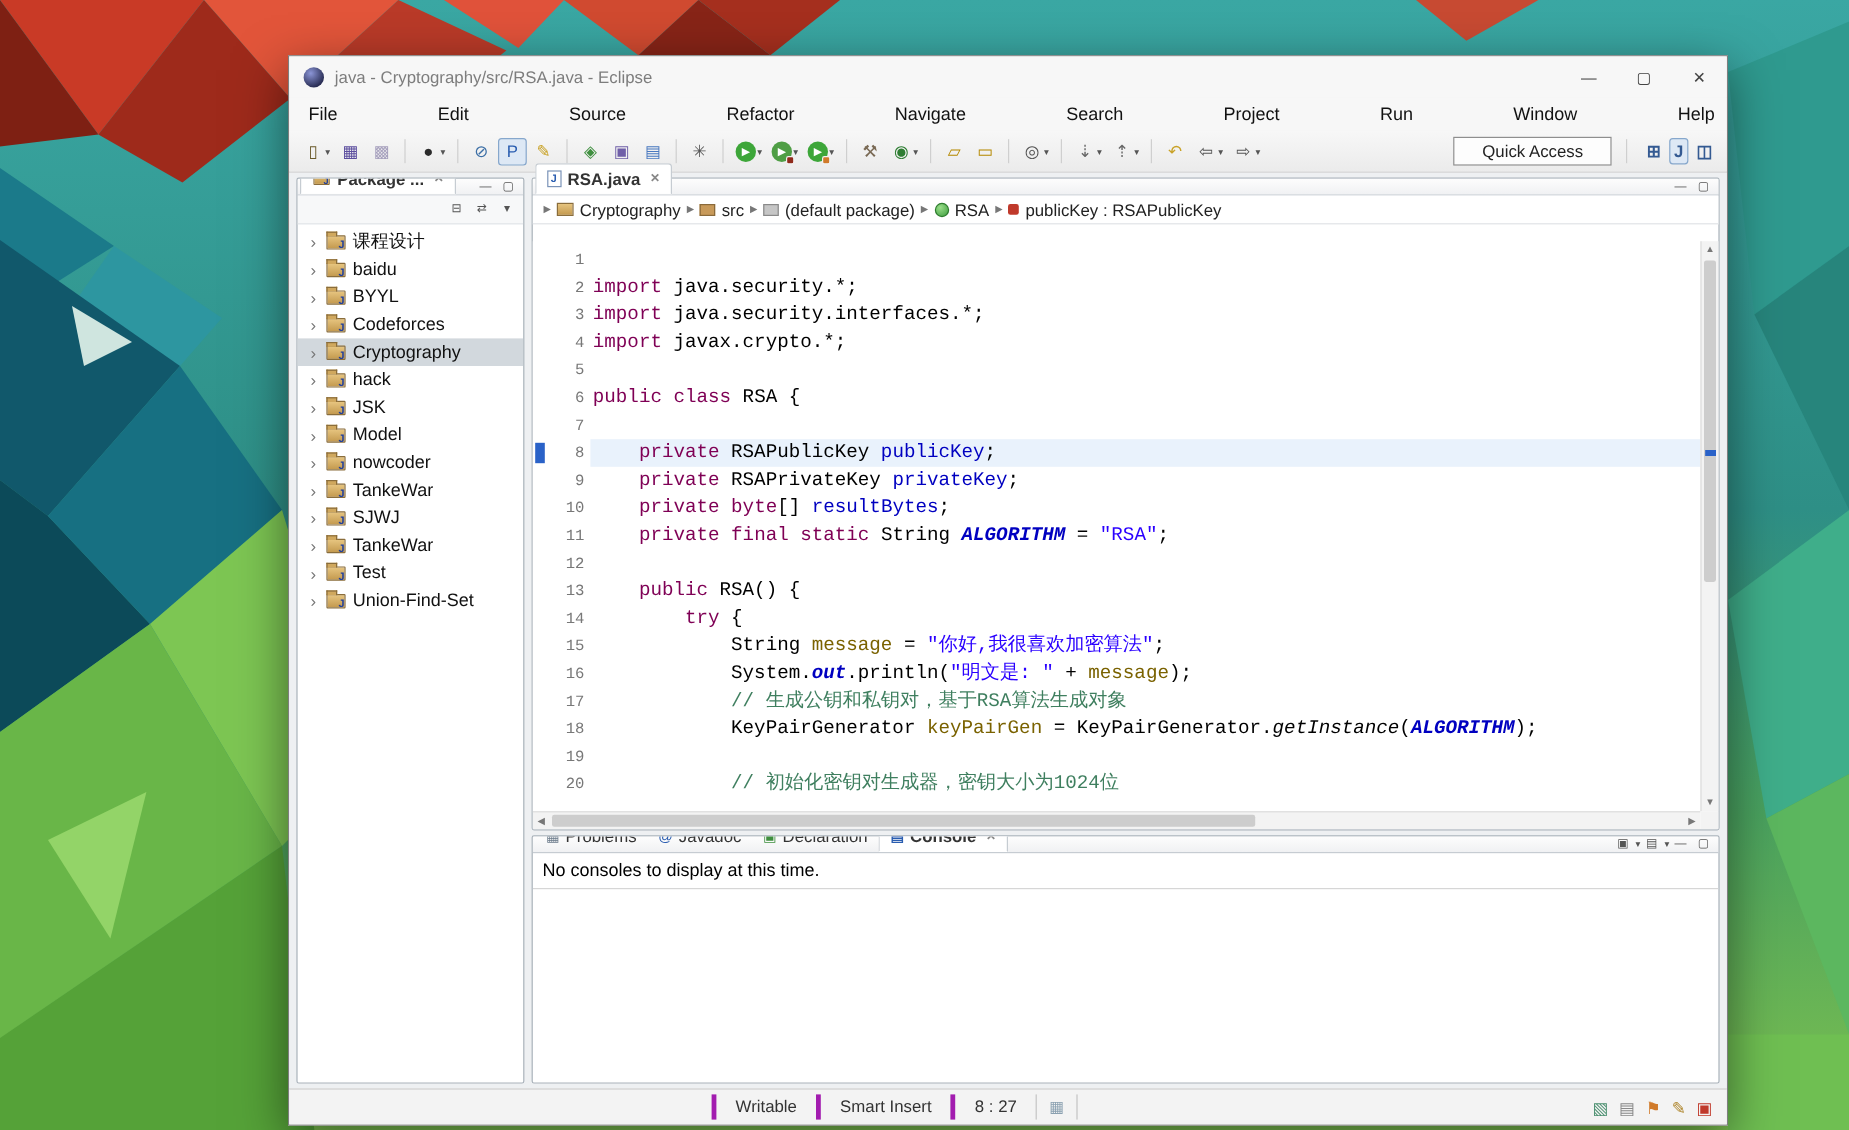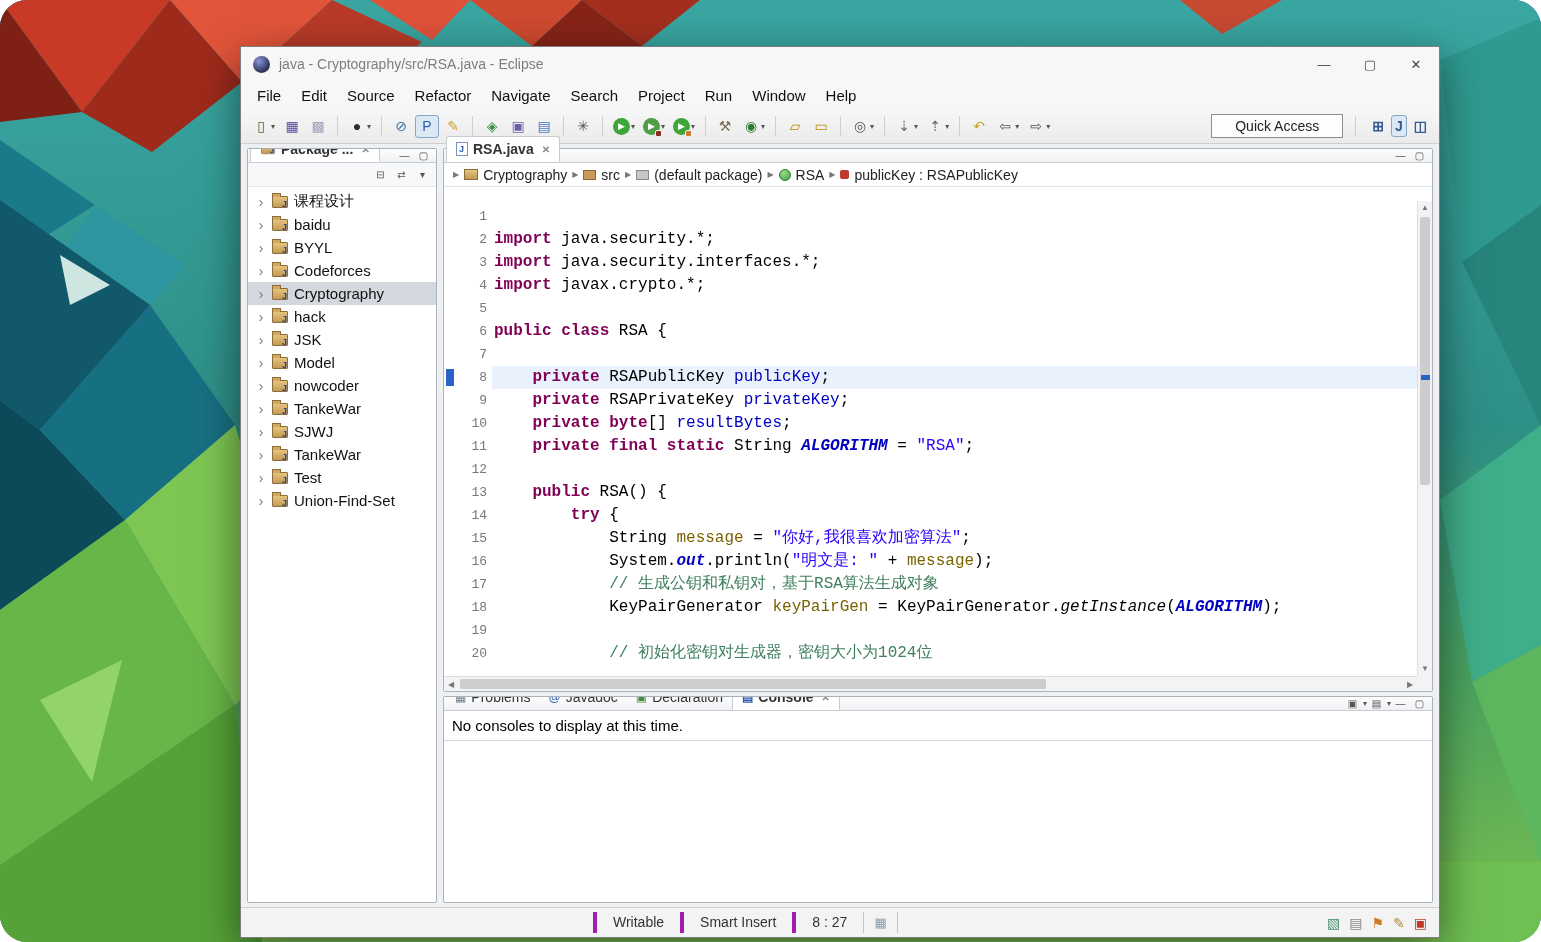--- a/index.html
+++ b/index.html
@@ -1,33 +1,33 @@
 <!DOCTYPE html>
 <html style="--keyword: #7f0055; --string: #2a00ff; --comment: #3f7f5f; --field: #0000c0; --local: #7a6200; --line_highlight: #e9f2fc;"><head>
 <meta charset="utf-8">
 <style>
   * { margin:0; padding:0; box-sizing:border-box; }
   html,body { width:1541px; height:942px; overflow:hidden; font-family:"Liberation Sans",sans-serif; }
-  .desktop { position:relative; width:1541px; height:942px; overflow:hidden; background:#1d4ed8;border-radius:27px; }
+  .desktop { position:relative; width:1541px; height:942px; overflow:hidden; background:#1d4ed8; }
   .wallpaper { position:absolute; inset:0; }
 
   
   .window { position:absolute; left:240px; top:46px; width:1200px; height:892px;
             background:#f2f2f2; border:1px solid #7e7e7e; box-shadow:0 12px 40px rgba(0,0,0,.5);
             font-family:"Liberation Sans",sans-serif; }
   .titlebar { position:absolute; top:0; left:0; right:0; height:34px; background:#f7f7f7;
               display:flex; align-items:center; padding-left:12px; }
   .app-icon { width:17px; height:17px; border-radius:50%;
               background:radial-gradient(circle at 35% 30%, #8b95d6, #2a2e55 72%); }
   .title-text { color:#7d7d7d; font-size:14px; margin-left:9px; }
   .win-controls { margin-left:auto; display:flex; height:100%; }
   .win-btn { width:46px; display:flex; align-items:center; justify-content:center; font-size:13px; color:#444; cursor:pointer; }
 
   .menubar { position:absolute; top:34px; left:0; right:0; height:28px; background:#f7f7f7;
-             display:flex; align-items:center; padding-left:6px; }
+             display:flex; align-items:center; padding-left:6px;justify-content:space-between; }
   .menu-item { padding:3px 10px; font-size:15px; color:#111; cursor:pointer; }
 
   .toolbar { position:absolute; top:62px; left:0; right:0; height:35px;
              background:linear-gradient(#f7f7f7,#ebebeb); border-bottom:1px solid #cfcfcf;
              display:flex; align-items:center; padding:0 8px; }
   .tb-buttons { display:flex; align-items:center; gap:2px; }
   .tb-sep { width:1px; height:20px; background:#cfcfcf; margin:0 5px; }
   .tb-btn { display:flex; align-items:center; padding:2px; border:1px solid transparent; border-radius:3px; cursor:pointer; }
   .tb-btn.pressed { background:#dde8f5; border-color:#86a7cc; }
   .tb-glyph { position:relative; font-size:14px; line-height:17px; width:18px; text-align:center; }
@@ -93,21 +93,21 @@
   .ruler { position:absolute; left:0; top:0; bottom:0; width:14px; background:#fff; }
   .current-line-marker { position:absolute; left:2px; width:8px; height:17px; background:#2a62c8; }
   .gutter { position:absolute; left:14px; top:0; bottom:0; width:33px; padding-top:4px; text-align:right;
             color:#787878; font:13px/23px "Liberation Mono",monospace; }
   .line-number { height:23px; padding-right:4px; }
   .code-content { position:absolute; left:48px; right:0; top:0; bottom:0; padding-top:4px;
                   font:16px/23px "Liberation Mono",monospace; white-space:pre; color:#000; }
   .code-line { height:23px; padding-left:2px; }
   .code-line.current-line { background:var(--line_highlight); }
 
-  .tok-kw { color:var(--keyword); font-weight:bold;margin-top:47px; }
+  .tok-kw { color:var(--keyword); font-weight:normal;margin-top:47px; }
   .tok-str { color:var(--string); }
   .tok-com { color:var(--comment); }
   .tok-field { color:var(--field); }
   .tok-sfield { color:var(--field); font-style:italic;font-weight:bold; }
   .tok-sconst { color:var(--field); font-weight:bold; font-style:italic; }
   .tok-local { color:var(--local); }
   .tok-smethod { font-style:italic; }
   .tok-pl { color:#000; }
 
   .v-scroll { position:absolute; top:52px; right:0; bottom:15px; width:15px; background:#f3f3f3;

